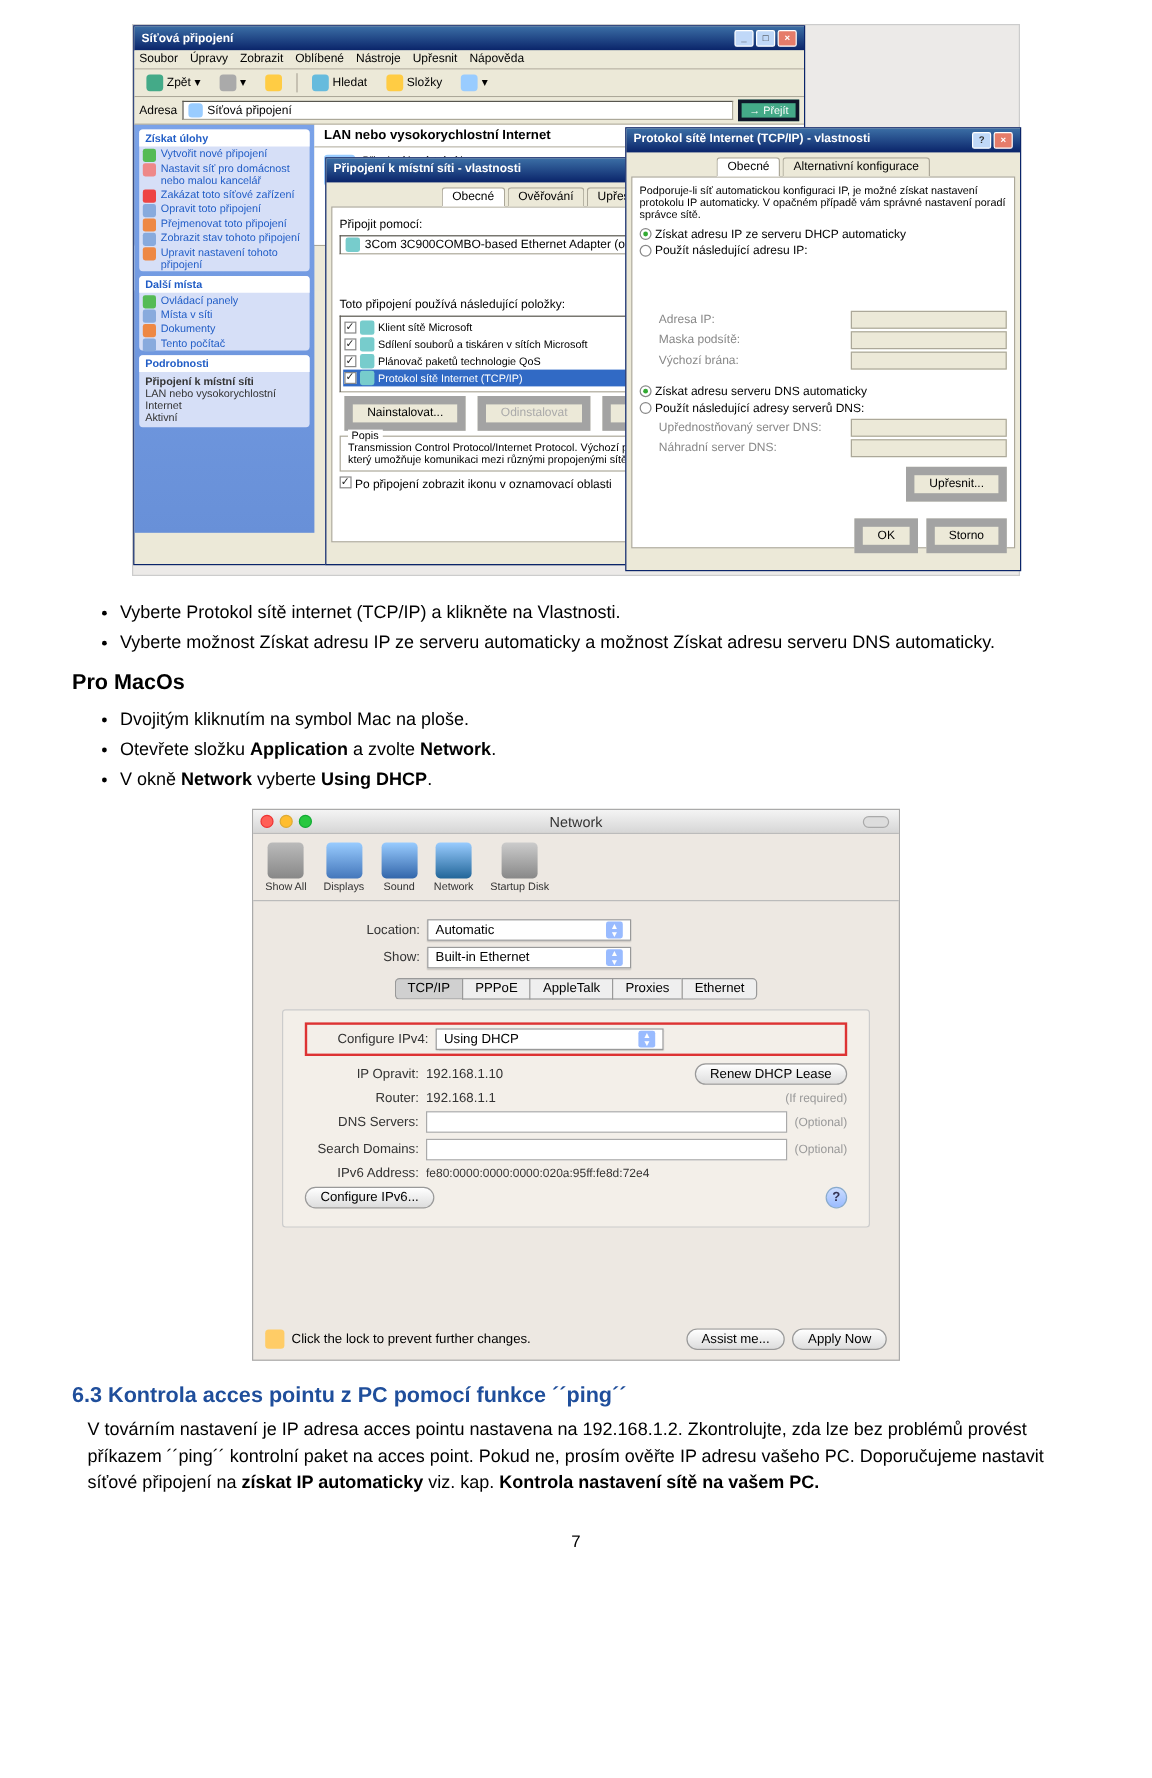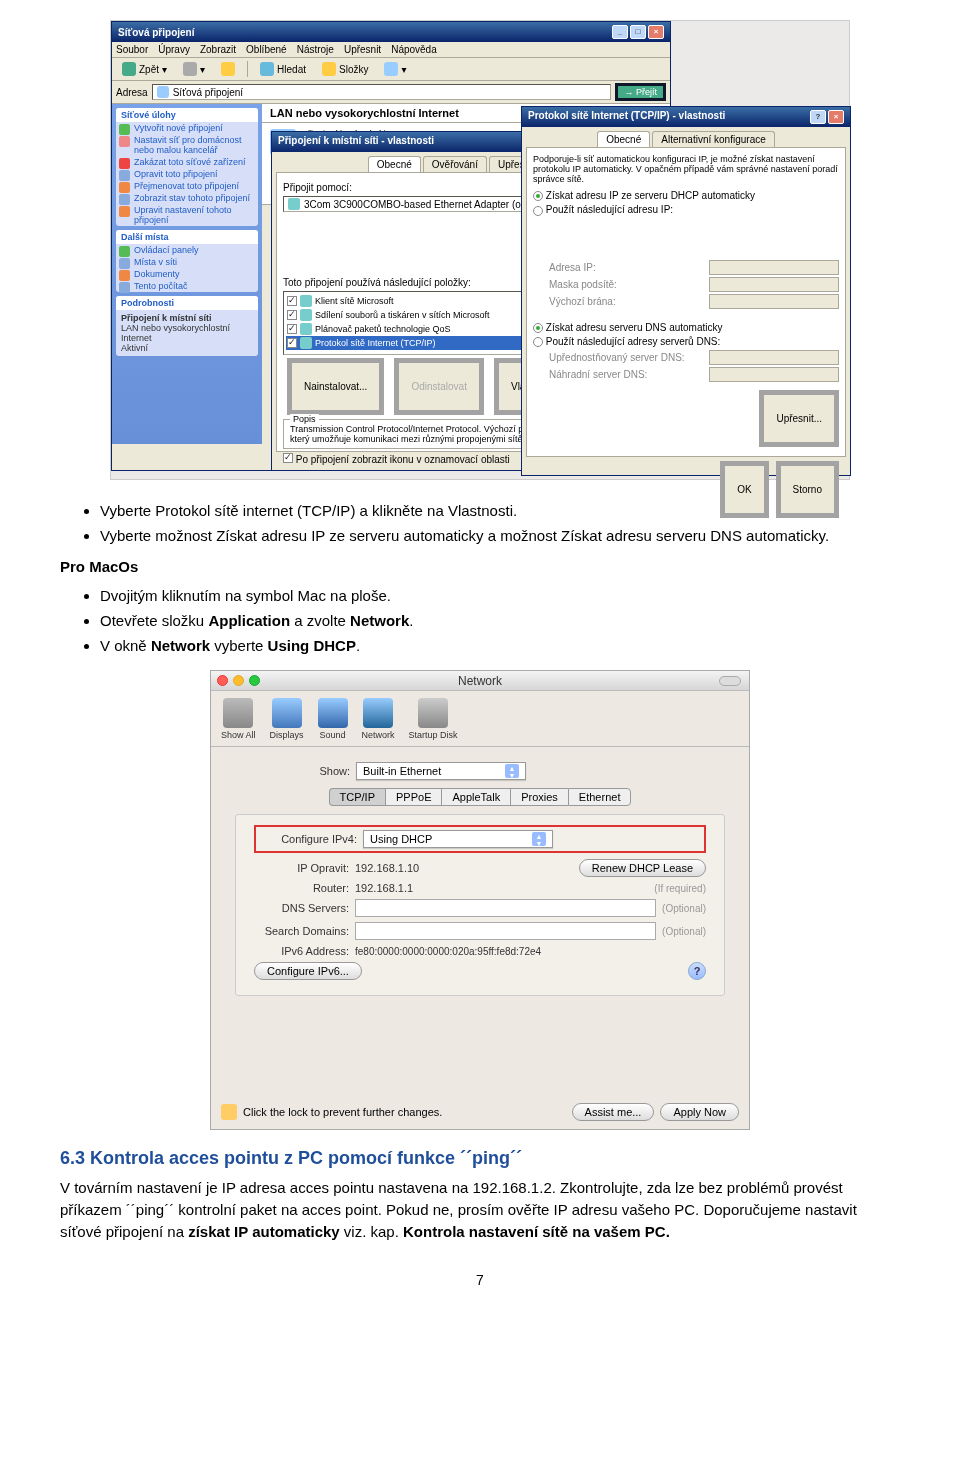--- a/index.html
+++ b/index.html
@@ -150,22 +150,22 @@
   .conn-text { font-size: 9px; line-height: 1.2; }
 
   .xp-footer {
     background: #ece9d8;
     border-top: 1px solid #aca899;
     padding: 4px 8px;
     text-align: right;
   }
   .btn {
     background: #ece9d8;
-    border: 5px solid #a3a3a3;
-    padding: 18px 12px;
+    border: 7px solid #a3a3a3;
+    padding: 2px 12px;
     font-size: 10px;
     margin-left: 4px;
   }
 
   
   .prop-win {
     position: absolute;
     left: 160px; top: 110px;
     width: 370px; height: 340px;
     z-index: 2;
@@ -216,21 +216,21 @@
   .radio { width:10px; height:10px; border:1px solid #888; border-radius:50%; background:#fff; display:inline-block; position:relative; vertical-align:middle;}
   .radio.on::after { content:''; position:absolute; left:2px; top:2px; width:4px; height:4px; background:#3a3; border-radius:50%;}
   .ip-row { display:flex; justify-content:space-between; align-items:center; margin:2px 0; color:#888;}
   .ip-field { width: 130px; height:15px; border:1px solid #aca899; background:#fff;}
   .ip-field.dis { background:#ece9d8; }
 
   
   .doc ul { list-style: disc; margin-left: 40px; margin-top: 10px; }
   .doc li { margin: 4px 0; font-size: 15px; line-height: 1.4;}
   h3.macos {
-    font-size: 15px; font-weight: bold;
+    font-size: 18px; font-weight: bold;
     margin: 12px 0 4px 0;
   }
 
   
   .mac-figure {
     width: 540px; height: 460px;
     margin: 14px auto 14px auto;
     background: #ede8e2;
     border: 1px solid #aaa;
     font-family: "Lucida Grande", Helvetica, sans-serif;
@@ -325,21 +325,21 @@
     width:18px; height:18px; border-radius:50%;
     background:linear-gradient(#cdf,#9bf); border:1px solid #8ac;
     text-align:center; line-height:16px; color:#335; font-weight:bold;
     font-size:11px;
   }
 
   h2.section {
     color:#1f4e9b; font-size:18px; font-weight:bold;
     margin: 18px 0 8px 0;
   }
-  .body-text { font-size:15px; line-height:1.45; margin: 6px 0;}
+  .body-text { font-size:15px; line-height:1.45; margin: 6px 13px;}
   .page-num { text-align:center; font-size:14px; margin-top:30px;}
 </style>
 </head>
 <body>
 
 <div class="figure-area">
 
   <div class="xp-win" style="left:0; top:0; width:560px; height:450px;">
     <div class="xp-title">
       <span>Síťová připojení</span>
@@ -379,21 +379,21 @@
       <span>Adresa</span>
       <div class="addr-box">
         <span class="ic" style="background:#9cf;width:12px;height:12px;"></span>
         <span>Síťová připojení</span>
       </div>
       <div class="go-btn">→ <span>Přejít</span></div>
     </div>
     <div class="xp-body">
       <div class="xp-side" style="height:340px;">
         <div class="side-panel">
-          <div class="side-head">Síťové úlohy</div>
+          <div class="side-head">Získat úlohy</div>
           <div class="side-item i1">Vytvořit nové připojení</div>
           <div class="side-item i2">Nastavit síť pro domácnost nebo malou kancelář</div>
           <div class="side-item i3">Zakázat toto síťové zařízení</div>
           <div class="side-item i4">Opravit toto připojení</div>
           <div class="side-item i5">Přejmenovat toto připojení</div>
           <div class="side-item i6">Zobrazit stav tohoto připojení</div>
           <div class="side-item i7">Upravit nastavení tohoto připojení</div>
         </div>
         <div class="side-panel">
           <div class="side-head">Další místa</div>
@@ -569,20 +569,27 @@
   </div>
   <div class="mac-toolbar">
     <div class="tool-item"><div class="tool-ic ti1"></div><span>Show All</span></div>
     <div class="tool-item"><div class="tool-ic ti2"></div><span>Displays</span></div>
     <div class="tool-item"><div class="tool-ic ti3"></div><span>Sound</span></div>
     <div class="tool-item"><div class="tool-ic ti4"></div><span>Network</span></div>
     <div class="tool-item"><div class="tool-ic ti5"></div><span>Startup Disk</span></div>
   </div>
   <div class="mac-body">
     <div class="mac-row">
+      <div class="mac-label">Location:</div>
+      <div class="mac-select">
+          <span>Automatic</span>
+          <span class="arr">▲<br>▼</span>
+        </div>
+    </div>
+    <div class="mac-row">
       <div class="mac-label">Show:</div>
       <div class="mac-select">
           <span>Built-in Ethernet</span>
           <span class="arr">▲<br>▼</span>
         </div>
     </div>
     <div class="mac-tabs">
       <div class="mac-tab active">TCP/IP</div>
       <div class="mac-tab">PPPoE</div>
       <div class="mac-tab">AppleTalk</div>

